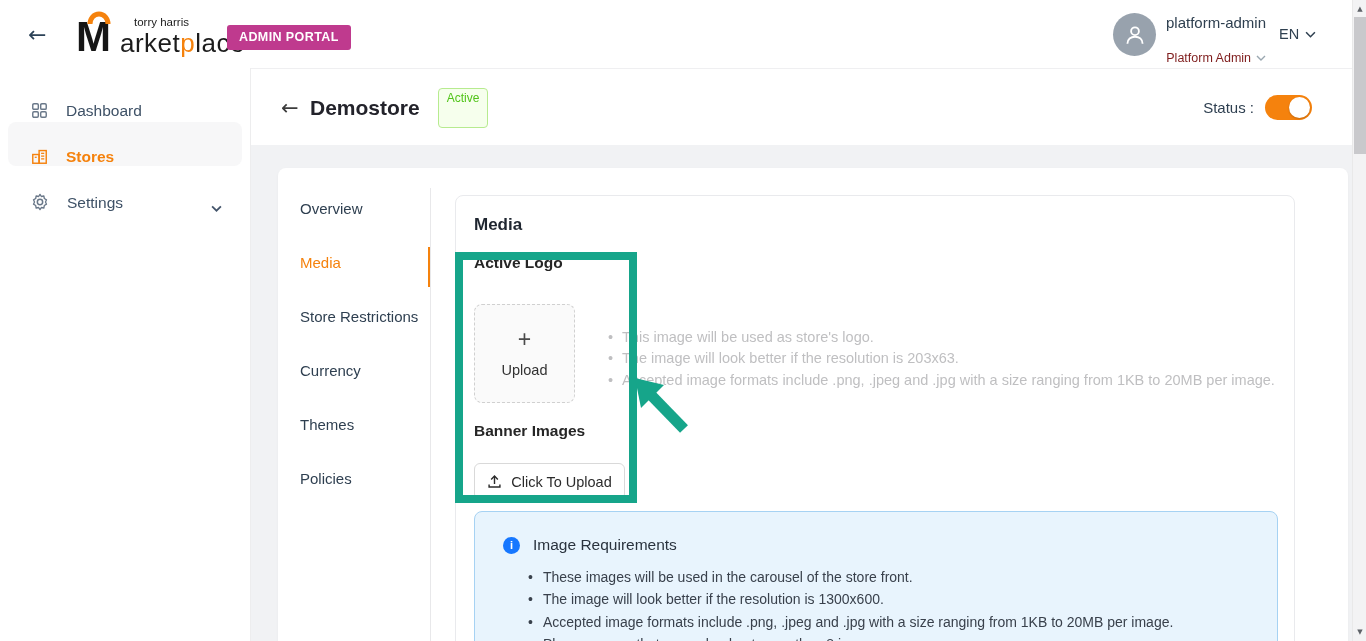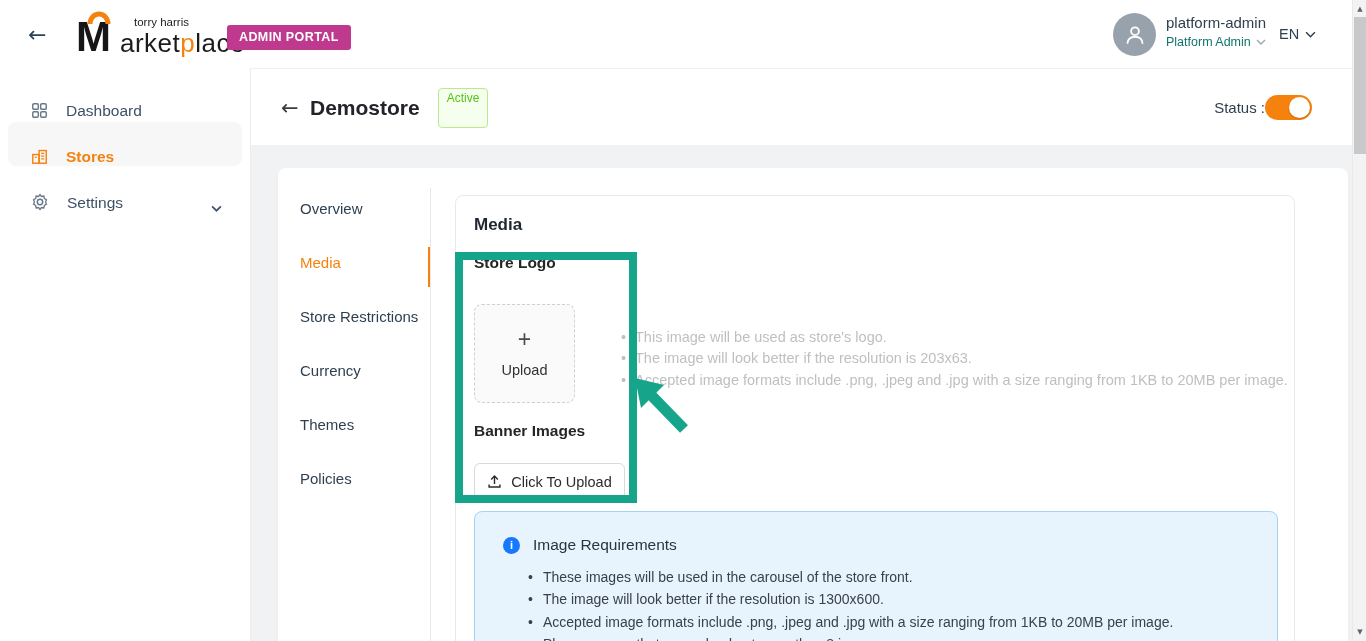--- a/index.html
+++ b/index.html
@@ -14,57 +14,57 @@
   .logo-m .m-glyph { position:absolute; left:0; bottom:0; font-size:42px; font-weight:800; color:#161616; line-height:44px; letter-spacing:-2px; }
   .logo-m svg { position:absolute; left:10px; top:-1px; }
   .logo-text { padding-bottom:2px; }
   .logo-small { font-size:11.5px; color:#1c1c1c; line-height:13px; margin-left:14px; }
   .logo-word { font-size:26px; color:#1c1c1c; line-height:28px; letter-spacing:.5px; }
   .logo-word .orange { color:#f5820d; }
   .admin-badge { position:absolute; left:227px; top:25px; background:#bf3a8e; color:#fff; font-size:12.5px; font-weight:700; letter-spacing:.4px; padding:5px 12px 6px; border-radius:3px; }
   .avatar { position:absolute; left:1113px; top:13px; width:43px; height:43px; border-radius:50%; background:#98a2ad; display:flex; align-items:center; justify-content:center; }
   .user-names { position:absolute; left:1166px; top:14px; }
   .user-name { font-size:15px; color:#2f4050; }
-  .user-role { margin-top:4px; font-size:12.5px; color:#0f766e; display:flex; align-items:center; gap:5px; cursor:pointer; }
+  .user-role { margin-top:20px; font-size:12.5px; color:#7f1d1d; display:flex; align-items:center; gap:5px; cursor:pointer;justify-content:flex-end; }
   .lang { position:absolute; left:1279px; top:0; height:68px; display:flex; align-items:center; gap:6px; font-size:14.5px; color:#2f4050; cursor:pointer; }
 
   
   .sidebar { position:absolute; left:0; top:68px; width:251px; height:573px; background:#fff; border-right:1px solid #ededee; z-index:5; padding-top:6px; }
   .nav-item { height:44px; margin:2px 8px; display:flex; align-items:flex-end; padding-left:22px; gap:17px; border-radius:8px; font-size:15.5px; color:#3e5166; cursor:pointer; }
   .nav-item.active { background:#f7f7f8; color:#f5820d; font-weight:600; }
   .nav-item .nav-chevron { margin-left:auto; margin-right:20px; display:flex; }
 
   
   .titlebar { position:absolute; left:251px; top:68px; width:1101px; height:77px; background:#fff; border-top:1px solid #efeff1; z-index:2; }
   .title-back { position:absolute; left:30px; top:0; height:77px; display:flex; align-items:center; font-size:21px; color:#3c3c3c; cursor:pointer; font-family:"DejaVu Sans",sans-serif; }
   .title-row { position:absolute; left:59px; top:0; height:77px; display:flex; align-items:center;justify-content:center; }
   .page-title { font-size:21px; font-weight:700; color:#23232b; }
   .active-tag { margin-left:18px; font-size:12px; color:#52c41a; background:#f6ffed; border:1px solid #b7eb8f; border-radius:4px; padding:2px 8px 21px; line-height:15px; }
-  .status-row { position:absolute; right:40px; top:0; height:77px; display:flex; align-items:center; }
+  .status-row { position:absolute; right:40px; top:0; height:77px; display:flex; align-items:center; gap:11px; }
   .status-label { font-size:15px; color:#2e3f50; }
   .toggle { width:47px; height:25px; border-radius:13px; background:#f5820d; position:relative; cursor:pointer; }
   .toggle .knob { position:absolute; right:2px; top:2px; width:21px; height:21px; border-radius:50%; background:#fff; box-shadow:0 1px 2px rgba(0,0,0,.2); }
 
   
   .content-bg { position:absolute; left:251px; top:145px; width:1101px; height:496px; background:#f1f2f4; z-index:1; }
   .card { position:absolute; left:278px; top:168px; width:1070px; height:493px; background:#fff; border-radius:8px 8px 0 0; box-shadow:0 1px 3px rgba(0,0,0,.04); z-index:2; }
   .tabs { position:absolute; left:0; top:13px; width:152px; }
   .tab { height:54px; display:flex; align-items:center; padding-left:22px; font-size:15px; color:#2e3f50; cursor:pointer; }
   .tab.active { color:#f5820d; }
   .tab-indicator { position:absolute; left:150px; top:79px; width:3px; height:40px; background:#f5820d; }
   .tab-divider { position:absolute; left:152px; top:20px; bottom:18px; width:1px; background:#e8e8ea; }
 
   .media-panel { position:absolute; left:177px; top:27px; width:840px; height:466px; border:1px solid #e9eaed; border-radius:8px; background:#fff; }
   .panel-title { position:absolute; left:18px; top:19px; font-size:17px; font-weight:600; color:#1f2630; }
   .section-heading { position:absolute; left:18px; font-size:15.5px; font-weight:600; color:#262626; }
   .sl-heading { top:58px; }
   .upload-box { position:absolute; left:18px; top:108px; width:101px; height:99px; border:1px dashed #d0d0d0; border-radius:8px; background:#fafafa; display:flex; flex-direction:column; align-items:center; justify-content:center; gap:13px; cursor:pointer; }
   .upload-plus { font-size:23px; color:#4a4a4a; line-height:20px; }
   .upload-word { font-size:14.5px; color:#323232; }
-  .logo-notes { position:absolute; left:162px; top:131px; width:672px; list-style:none; }
+  .logo-notes { position:absolute; left:149px; top:131px; width:672px; list-style:none; }
   .logo-notes li { font-size:14.5px; line-height:21.4px; color:#bfbfc1; padding-left:17px; position:relative; }
   .logo-notes li::before { content:"•"; position:absolute; left:3px; color:#bfbfc1; }
   .bn-heading { top:226px; }
   .upload-btn { position:absolute; left:18px; top:267px; width:151px; height:37px; background:#fff; border:1px solid #d9d9d9; border-radius:6px; display:flex; align-items:center; justify-content:center; gap:9px; font-size:14.5px; font-weight:500; color:#2b2b2b; cursor:pointer; }
 
   .info-alert { position:absolute; left:18px; top:315px; width:804px; height:151px; background:#e8f4fd; border:1px solid #a6d2f3; border-radius:8px; padding:24px 16px 0 28px; }
   .alert-head { display:flex; align-items:center; gap:13px; }
   .info-icon { width:17px; height:17px; border-radius:50%; background:#1677ff; color:#fff; font-size:11px; font-weight:700; display:flex; align-items:center; justify-content:center; font-style:normal; flex:0 0 17px; }
   .alert-title { font-size:15.5px; color:#2a333e; }
   .alert-list { margin:12px 0 0 23px; list-style:none; }
@@ -185,21 +185,21 @@
     <div class="tab">Currency</div>
     <div class="tab">Themes</div>
     <div class="tab">Policies</div>
   </div>
   <div class="tab-indicator"></div>
   <div class="tab-divider"></div>
 
   <div class="media-panel">
     <div class="panel-title">Media</div>
 
-    <div class="section-heading sl-heading">Store Logo</div>
+    <div class="section-heading sl-heading">Active Logo</div>
 
     <div class="upload-box">
       <span class="upload-plus">+</span>
       <span class="upload-word">Upload</span>
     </div>
 
     <ul class="logo-notes">
       <li>This image will be used as store's logo.</li>
       <li>The image will look better if the resolution is 203x63.</li>
       <li>Accepted image formats include .png, .jpeg and .jpg with a size ranging from 1KB to 20MB per image.</li>

